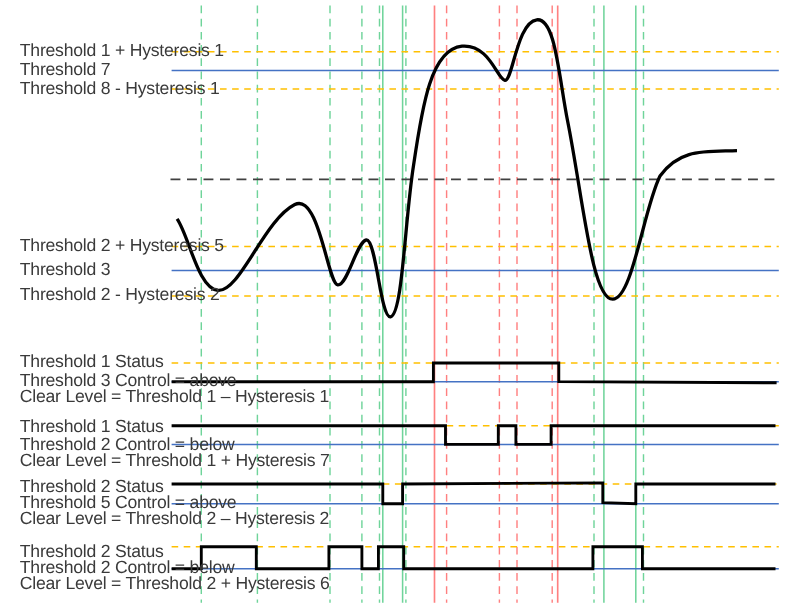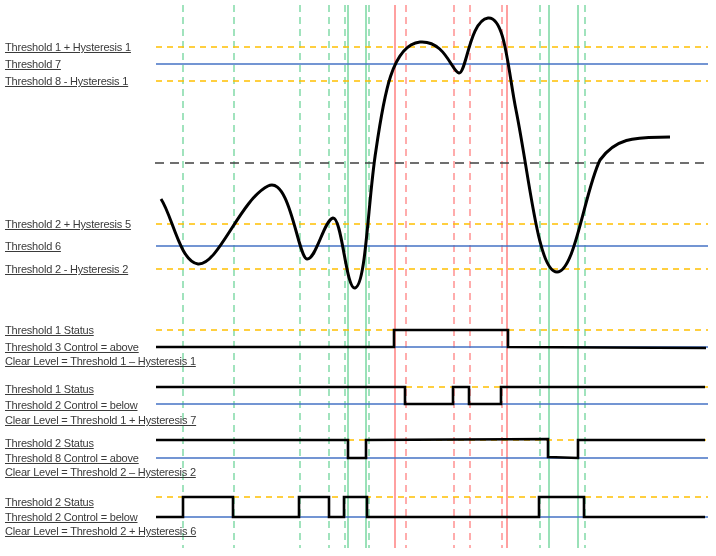--- a/index.html
+++ b/index.html
@@ -1,21 +1,21 @@
 <!DOCTYPE html>
 <html><head>
 <meta charset="utf-8">
 <style>
   html, body { margin:0; padding:0; background:#ffffff; }
   body { width:716px; height:556px; position:relative; overflow:hidden;
          font-family:"Liberation Sans", sans-serif; }
   svg { position:absolute; left:0; top:0; }
-  .lbl { position:absolute; left:5px; font-size:11px; color:#3a3a3a;
+  .lbl { position:absolute; left:18px; font-size:16px; color:#3a3a3a;
          white-space:nowrap; line-height:12px; letter-spacing:-0.2px;
-         font-family:"Liberation Sans", sans-serif;text-decoration:underline; }
+         font-family:"Liberation Sans", sans-serif; }
 </style>
 </head>
 <body>
 
 <svg width="716" height="556" viewBox="0 0 716 556">
 
   <g stroke="#6FD49A" stroke-width="1.3" stroke-dasharray="7,5">
     <line x1="183" y1="5" x2="183" y2="548"></line>
     <line x1="234" y1="5" x2="234" y2="548"></line>
     <line x1="300" y1="5" x2="300" y2="548"></line>
@@ -84,30 +84,30 @@
     <line x1="156" y1="497" x2="708" y2="497" stroke="#FFC000" stroke-width="1.4" stroke-dasharray="6,5"></line>
     <line x1="156" y1="517" x2="708" y2="517" stroke="#4472C4" stroke-width="1.4"></line>
     <polyline fill="none" stroke="#000" stroke-width="2.6" points="156,517 183,517 183,497 233,497 233,517 299,517 299,497 329,497 329,517 344,517 344,497 367,497 367,517 539,517 539,497 584,497 584,517 705,517"></polyline>
   </g>
 </svg>
 
 <div class="lbl" style="top:41px">Threshold 1 + Hysteresis 1</div>
 <div class="lbl" style="top:58px">Threshold 7</div>
 <div class="lbl" style="top:75px">Threshold 8 - Hysteresis 1</div>
 <div class="lbl" style="top:218px">Threshold 2 + Hysteresis 5</div>
-<div class="lbl" style="top:240px">Threshold 6</div>
+<div class="lbl" style="top:240px">Threshold 3</div>
 <div class="lbl" style="top:263px">Threshold 2 - Hysteresis 2</div>
 
 <div class="lbl" style="top:324px">Threshold 1 Status</div>
 <div class="lbl" style="top:341px">Threshold 3 Control = above</div>
 <div class="lbl" style="top:355px">Clear Level = Threshold 1 – Hysteresis 1</div>
 
 <div class="lbl" style="top:383px">Threshold 1 Status</div>
 <div class="lbl" style="top:399px">Threshold 2 Control = below</div>
 <div class="lbl" style="top:414px">Clear Level = Threshold 1 + Hysteresis 7</div>
 
 <div class="lbl" style="top:437px">Threshold 2 Status</div>
-<div class="lbl" style="top:452px">Threshold 8 Control = above</div>
+<div class="lbl" style="top:452px">Threshold 5 Control = above</div>
 <div class="lbl" style="top:466px">Clear Level = Threshold 2 – Hysteresis 2</div>
 
 <div class="lbl" style="top:496px">Threshold 2 Status</div>
 <div class="lbl" style="top:511px">Threshold 2 Control = below</div>
 <div class="lbl" style="top:525px">Clear Level = Threshold 2 + Hysteresis 6</div>
 
 </body></html>

